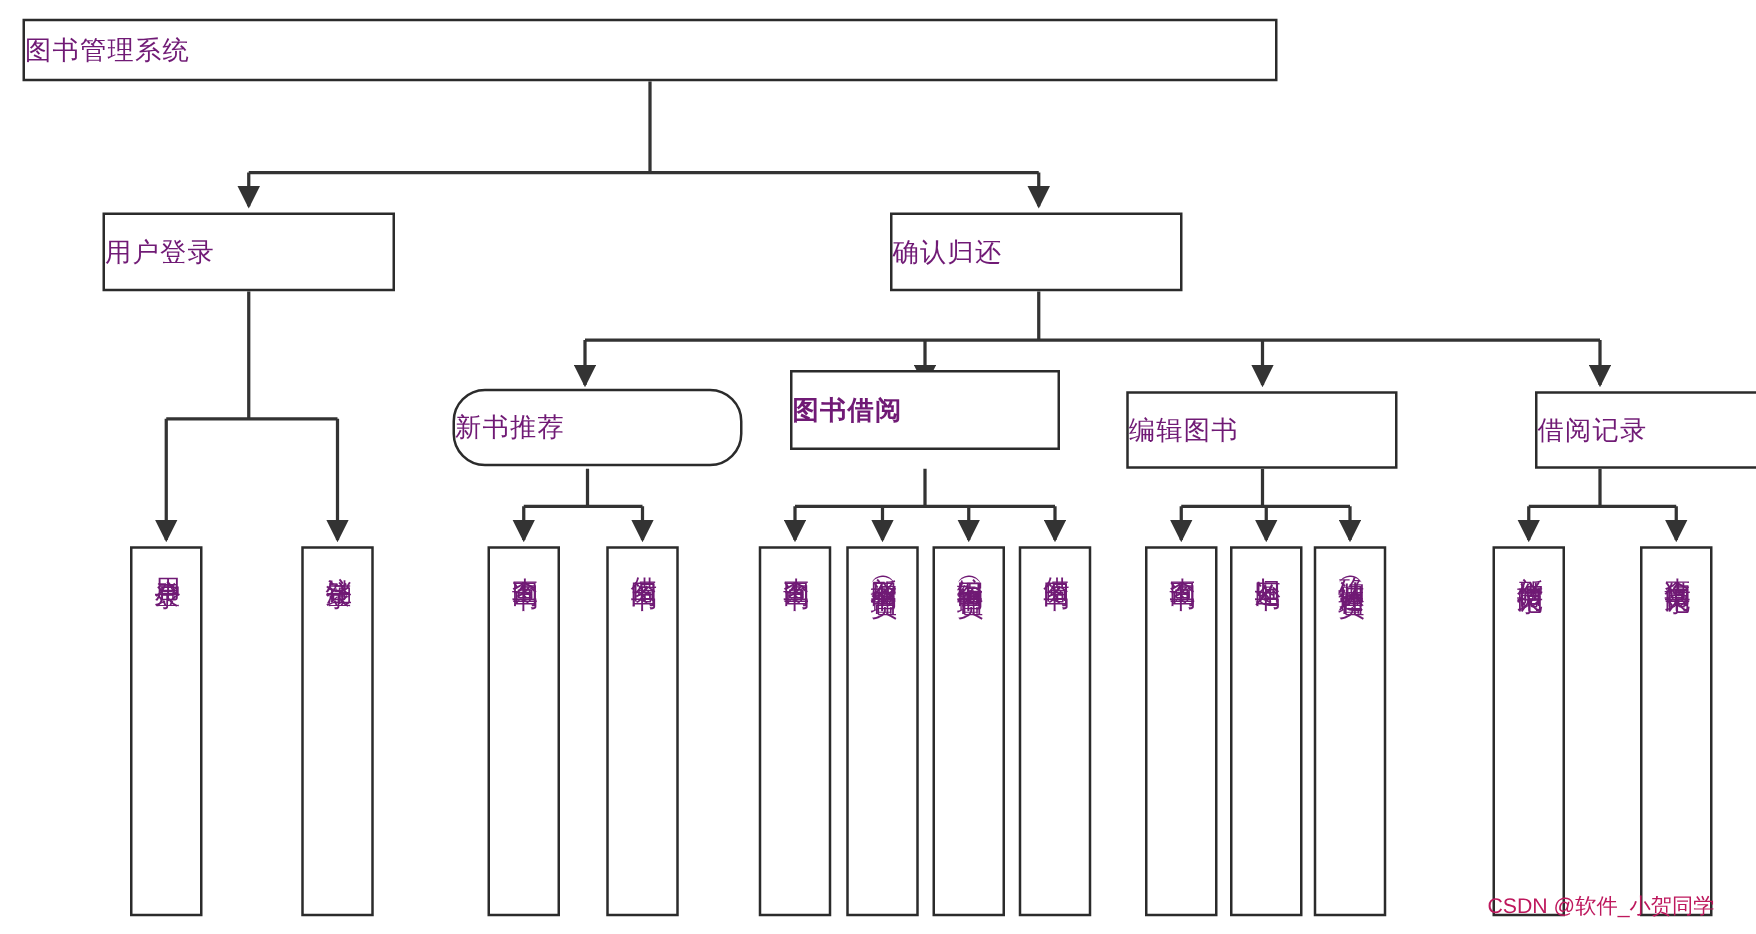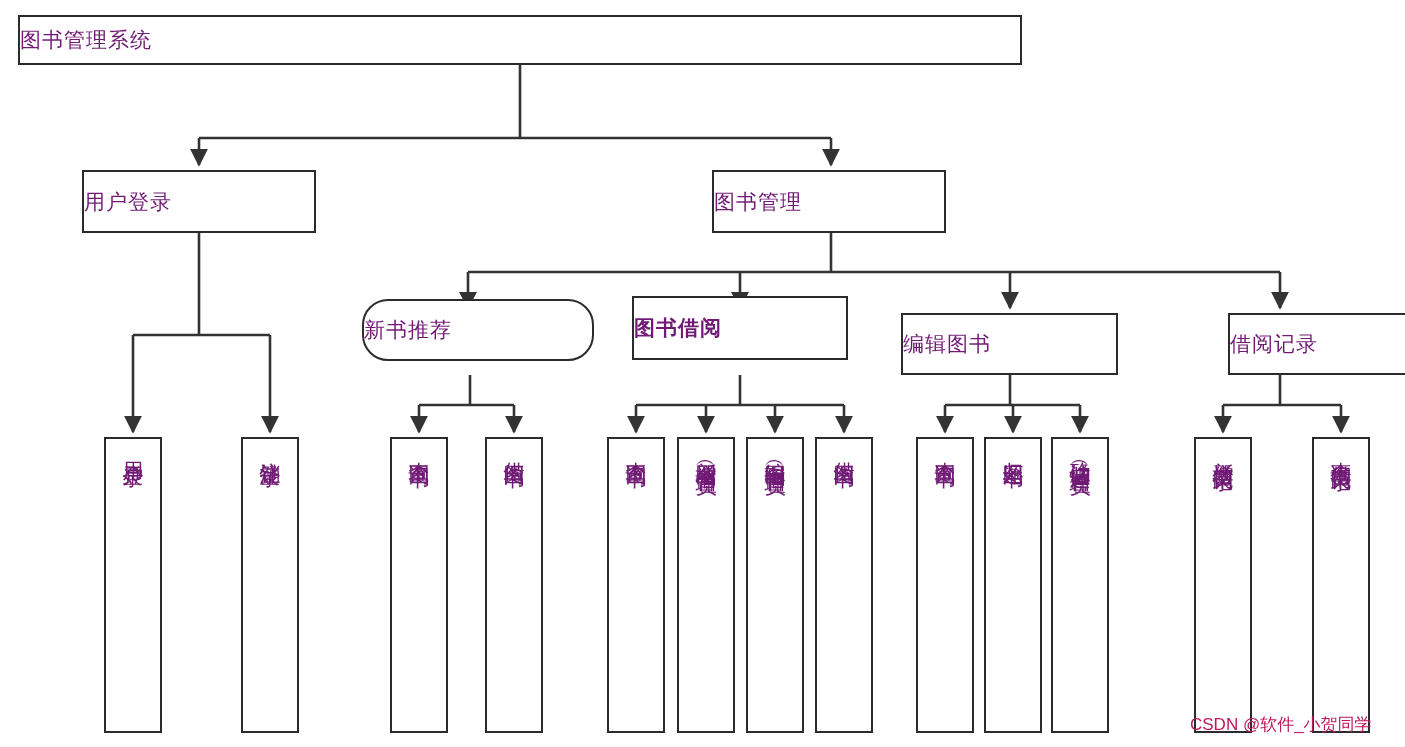--- a/index.html
+++ b/index.html
@@ -120,24 +120,24 @@
   </svg>
 
   <div class="node horiz" style="left:18px; top:15px; width:1004px; height:50px;">
     <span class="txt">图书管理系统</span>
   </div>
 
   <div class="node horiz" style="left:82px; top:170px; width:234px; height:63px;">
     <span class="txt">用户登录</span>
   </div>
   <div class="node horiz" style="left:712px; top:170px; width:234px; height:63px;">
-    <span class="txt">图书管理</span>
+    <span class="txt">确认归还</span>
   </div>
 
-  <div class="node horiz" style="left:362px; top:299px; width:232px; height:62px;border-radius:26px;">
+  <div class="node horiz" style="left:362px; top:311px; width:232px; height:62px;border-radius:26px;">
     <span class="txt">新书推荐</span>
   </div>
   <div class="node horiz" style="left:632px; top:296px; width:216px; height:64px;font-weight:bold;">
     <span class="txt">图书借阅</span>
   </div>
   <div class="node horiz" style="left:901px; top:313px; width:217px; height:62px;">
     <span class="txt">编辑图书</span>
   </div>
   <div class="node horiz" style="left:1228px; top:313px; width:216px; height:62px;">
     <span class="txt">借阅记录</span>

